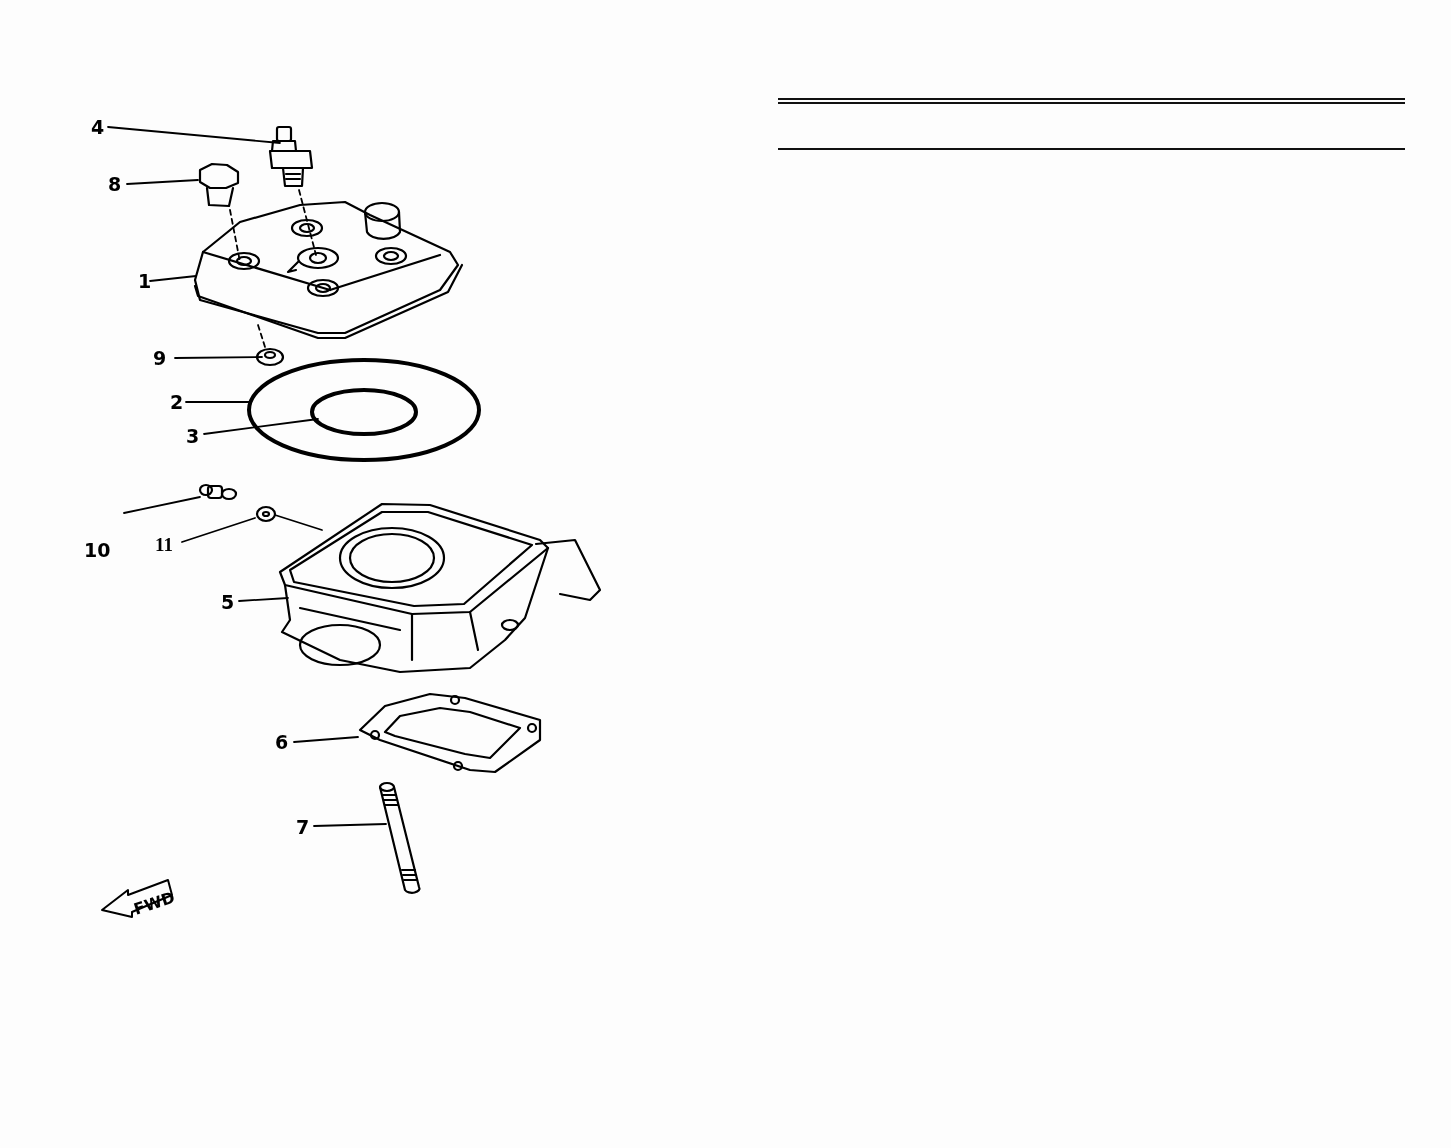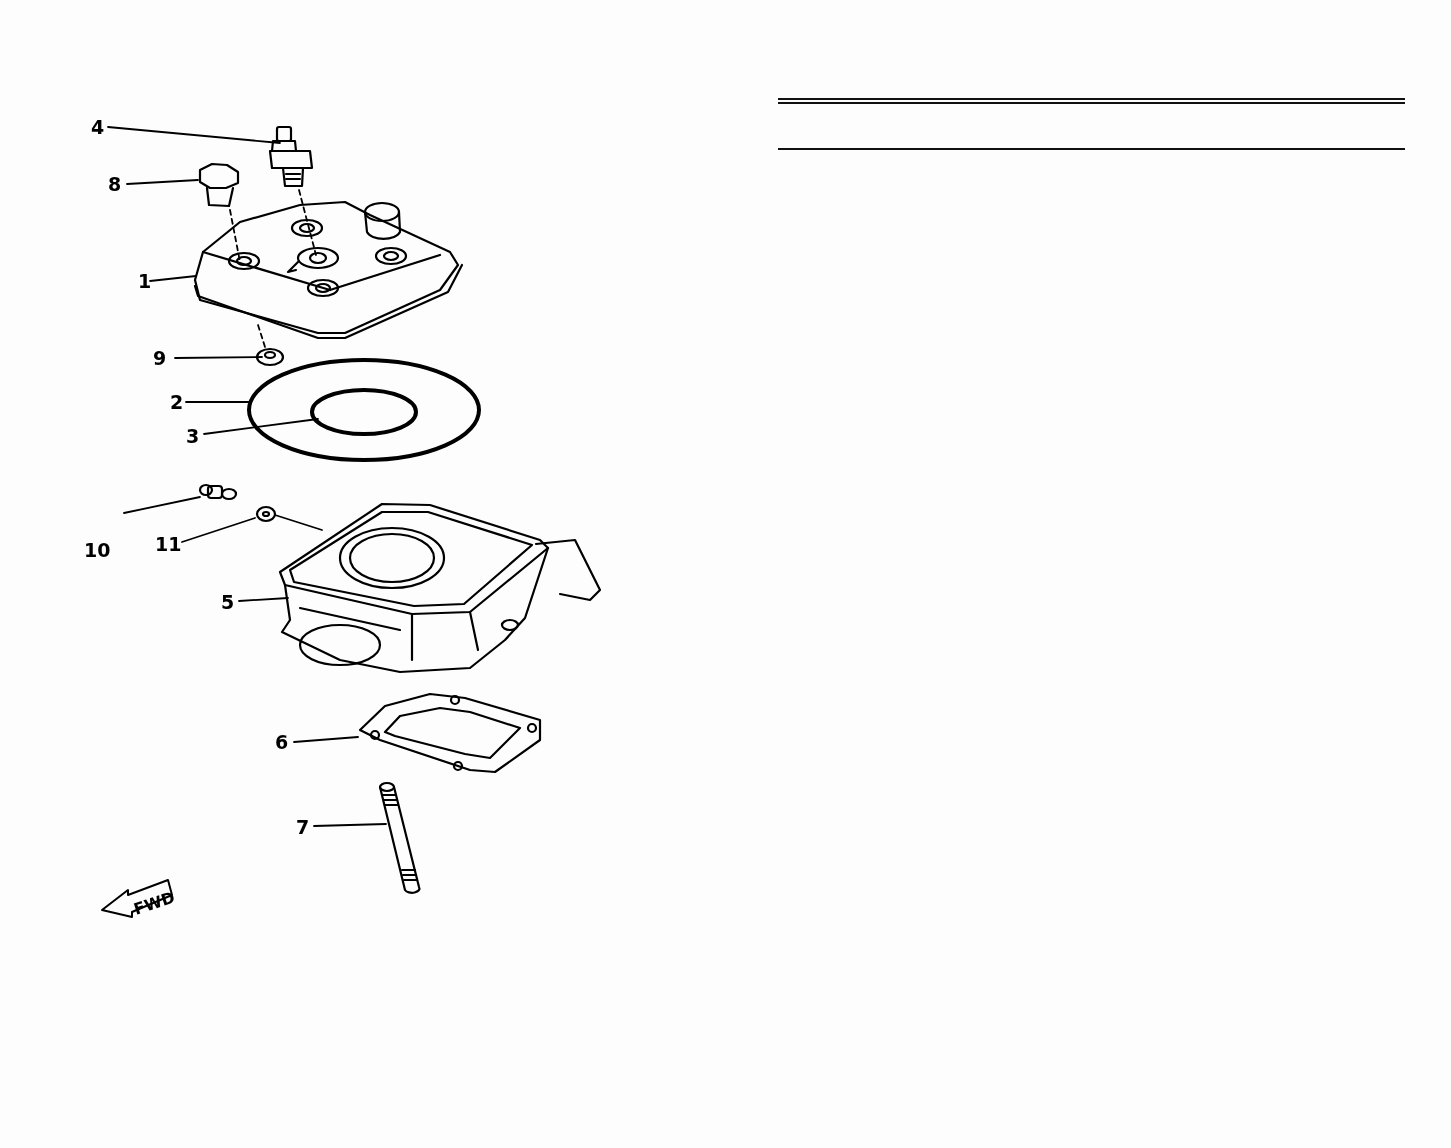--- a/index.html
+++ b/index.html
@@ -136,21 +136,21 @@
       </g>
     </svg>
 
     <span class="callout" style="left:91px; top:118px;">4</span>
     <span class="callout" style="left:108px; top:175px;">8</span>
     <span class="callout" style="left:138px; top:272px;">1</span>
     <span class="callout" style="left:153px; top:349px;">9</span>
     <span class="callout" style="left:170px; top:393px;">2</span>
     <span class="callout" style="left:186px; top:427px;">3</span>
     <span class="callout" style="left:84px; top:506px;margin-top:35px;">10</span>
-    <span class="callout" style="left:155px; top:535px;">11</span>
+    <span class="callout" style="left:155px; top:535px;font-family:Liberation Serif, serif;">11</span>
     <span class="callout" style="left:221px; top:593px;">5</span>
     <span class="callout" style="left:275px; top:733px;">6</span>
     <span class="callout" style="left:296px; top:818px;">7</span>
   </div>
 
   <div class="rules">
     <div class="rule-double-a"></div>
     <div class="rule-double-b"></div>
     <div class="rule-single"></div>
   </div>

